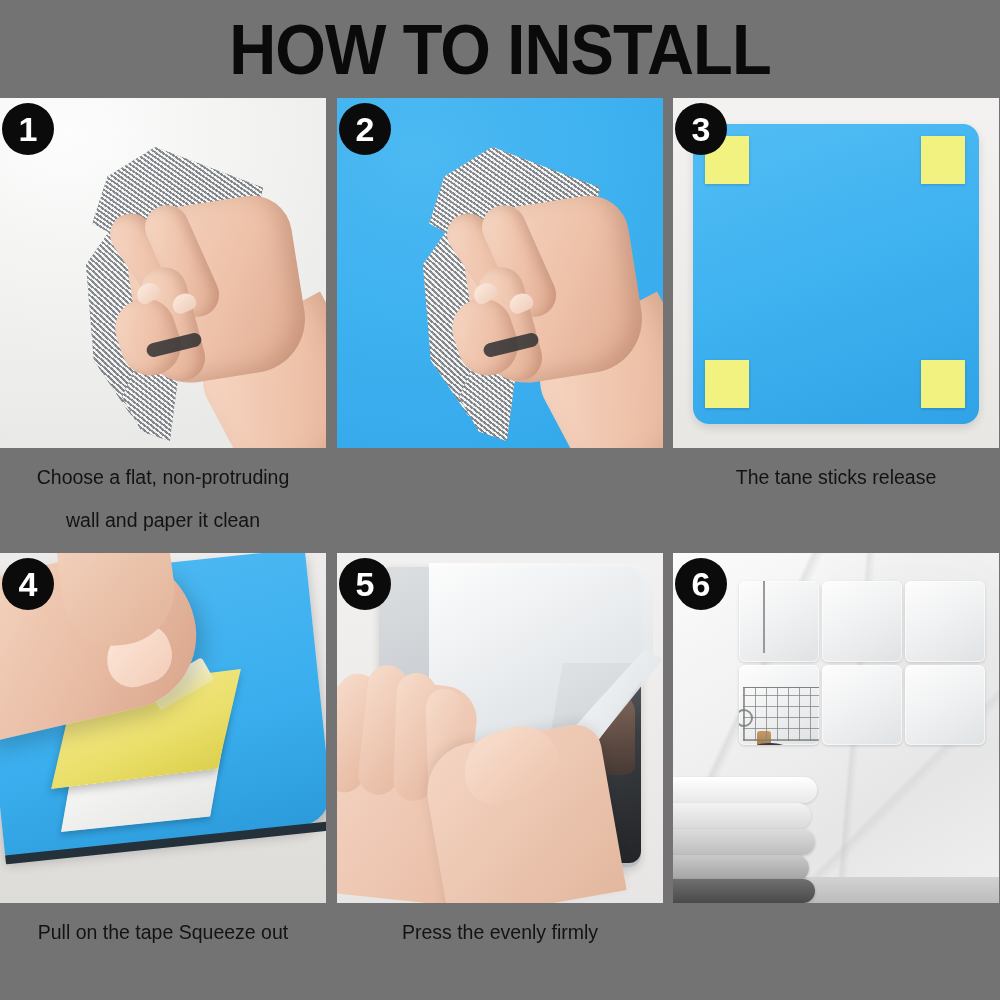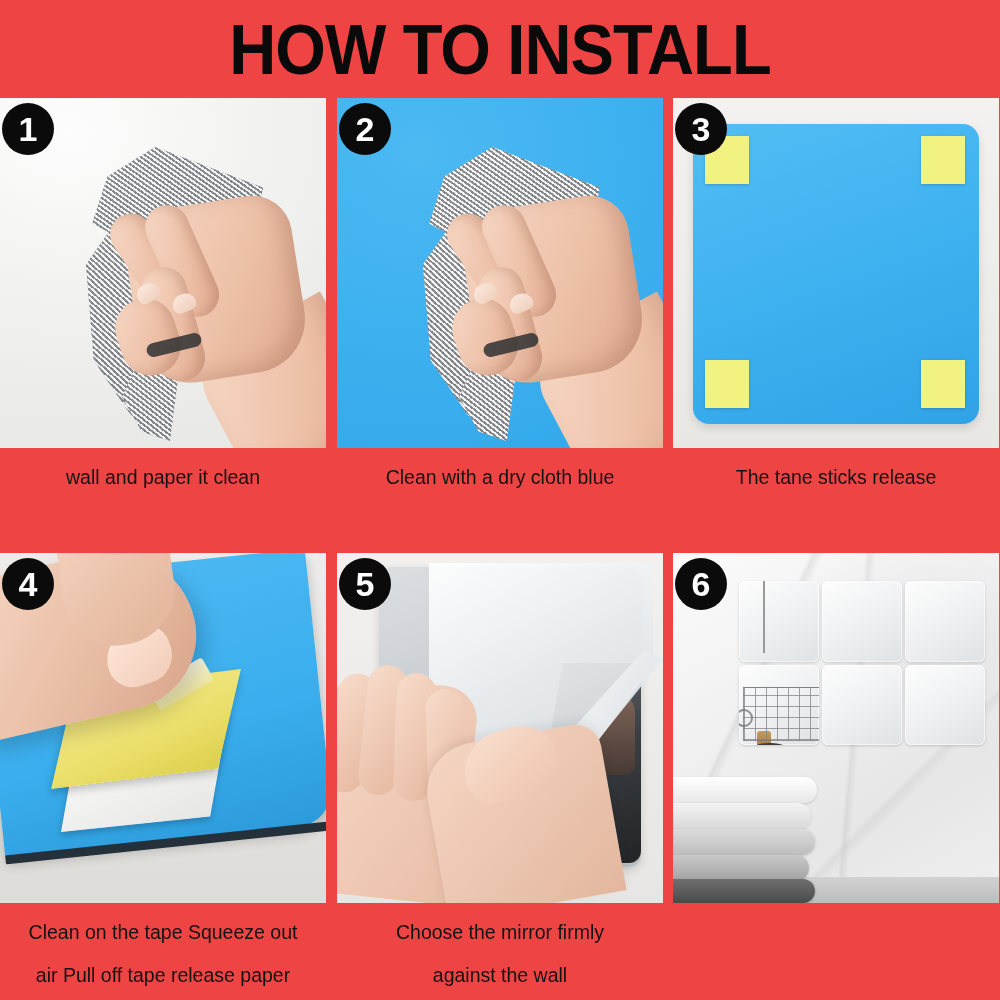--- a/index.html
+++ b/index.html
@@ -2,21 +2,21 @@
 <html><head>
 <meta charset="utf-8">
 <style>
   html,body{margin:0;padding:0;}
   body{
     width:1000px;height:1000px;
     background:#ffffff;
     font-family:"Liberation Sans","DejaVu Sans",sans-serif;
     overflow:hidden;
   }
-  .page{position:relative;width:1000px;height:1000px;background:#ef4444;}
+  .page{position:relative;width:1000px;height:1000px;background:#737373;}
 
   
   .title{
     position:absolute;top:8px;left:0;width:1000px;
     text-align:center;
     font-size:70px;
     font-weight:bold;
     letter-spacing:-1px;
     color:#0a0a0a;
     font-family:"Liberation Sans","DejaVu Sans",sans-serif;
@@ -292,20 +292,21 @@
           <div class="finger skin1 f1"></div>
           <div class="finger skin1 f2"></div>
           <div class="finger skin1 f3"></div>
           <div class="hand skin1 thumbpad"></div>
           <div class="nail n1"></div>
           <div class="nail n2"></div>
           <div class="darkgap"></div>
           <div class="badge">1</div>
         </div>
         <div class="caption">
+          <span class="ln">Choose a flat, non-protruding</span>
           <span class="ln">wall and paper it clean</span>
         </div>
       </div>
 
       <div class="cell c2">
         <div class="photo">
           <div class="bluebg"></div>
           <div class="cloth cloth-top"></div>
           <div class="cloth cloth-hang"></div>
           <div class="cloth cloth-tip"></div>
@@ -314,21 +315,20 @@
           <div class="finger skin1 f1"></div>
           <div class="finger skin1 f2"></div>
           <div class="finger skin1 f3"></div>
           <div class="hand skin1 thumbpad"></div>
           <div class="nail n1"></div>
           <div class="nail n2"></div>
           <div class="darkgap"></div>
           <div class="badge">2</div>
         </div>
         <div class="caption">
-          <span class="ln">Clean with a dry cloth blue</span>
         </div>
       </div>
 
       <div class="cell c3">
         <div class="photo">
           <div class="tray"></div>
           <div class="bluetile">
             <div class="tape tp-tl"></div>
             <div class="tape tp-tr"></div>
             <div class="tape tp-bl"></div>
@@ -351,22 +351,21 @@
           <div class="bluepad"></div>
           <div class="whitefoam"></div>
           <div class="yellowliner"></div>
           <div class="liner-edge"></div>
           <div class="bigthumb"></div>
           <div class="thumbnailp"></div>
           <div class="finger4"></div>
           <div class="badge">4</div>
         </div>
         <div class="caption">
-          <span class="ln">Clean on the tape Squeeze out</span>
-          <span class="ln">air Pull off tape release paper</span>
+          <span class="ln">Pull on the tape Squeeze out</span>
         </div>
       </div>
 
       <div class="cell c2">
         <div class="photo">
           <div class="s5bg"></div>
           <div class="mirrorplate">
             <div class="darkrefl"></div>
           </div>
           <div class="film"></div>
@@ -374,22 +373,21 @@
           <div class="hand5a"></div>
           <div class="f5 f5a"></div>
           <div class="f5 f5b"></div>
           <div class="f5 f5c"></div>
           <div class="f5 f5d"></div>
           <div class="hand5b"></div>
           <div class="pinch"></div>
           <div class="badge">5</div>
         </div>
         <div class="caption">
-          <span class="ln">Choose the mirror firmly</span>
-          <span class="ln">against the wall</span>
+          <span class="ln">Press the evenly firmly</span>
         </div>
       </div>
 
       <div class="cell c3">
         <div class="photo">
           <div class="s6bg"></div>
           <div class="marble"></div>
           <div class="mirrorgrid">
             <div class="mtile">
               <div class="lampcord"></div>

